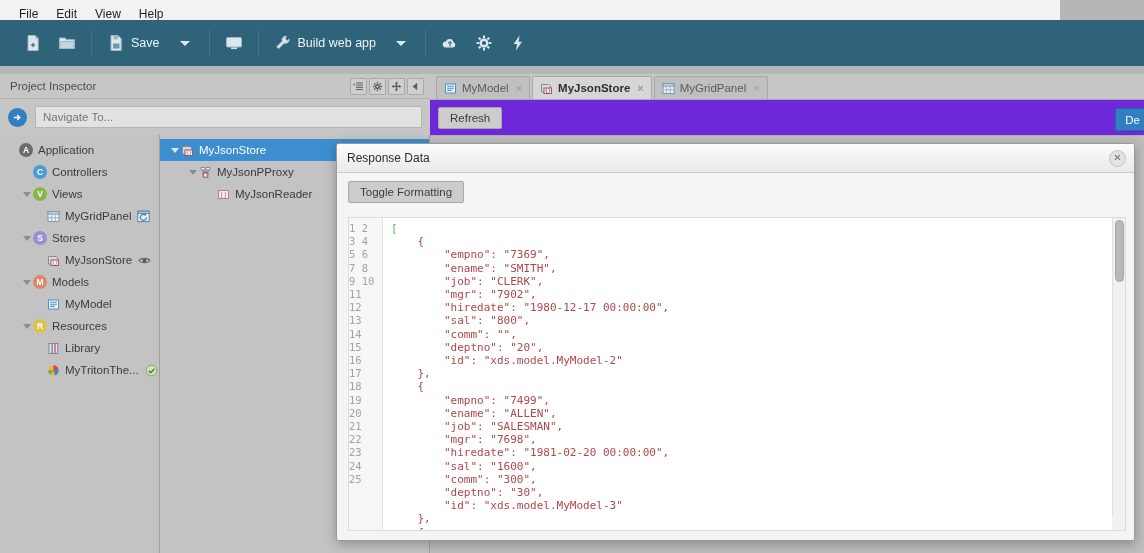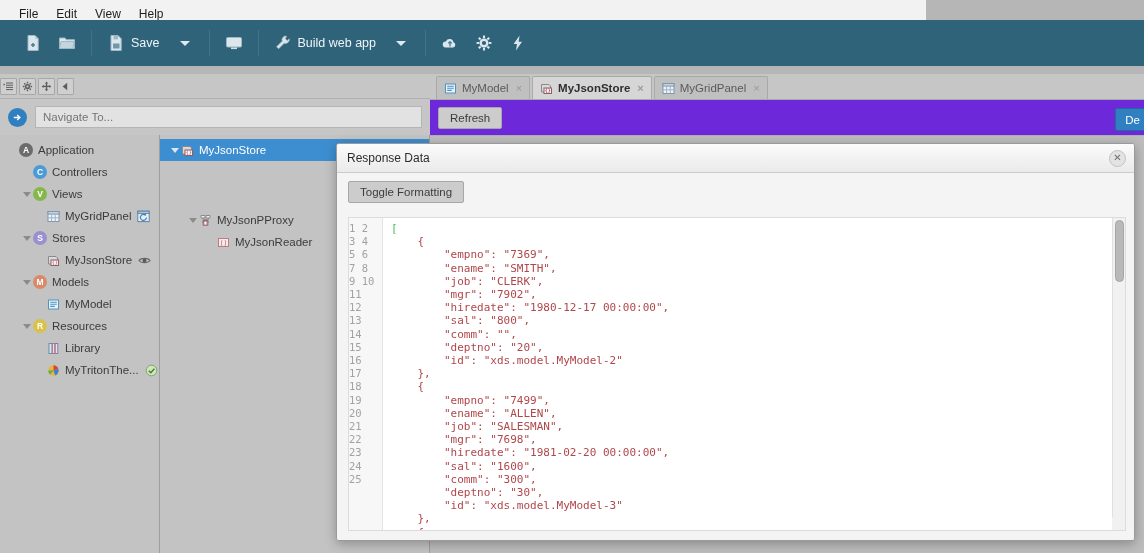--- a/index.html
+++ b/index.html
@@ -6,21 +6,21 @@
   html, body {
     width: 1144px; height: 553px;
     overflow: hidden;
     font-family: "Liberation Sans", sans-serif;
     background: #b6b6b6;
   }
   #app { position: relative; width: 1144px; height: 553px; }
 
   
   .menubar {
-    position: absolute; top: 0; left: 0; width: 926px; height: 28px;
+    position: absolute; top: 0; left: 0; width: 1060px; height: 28px;
     background: #f2f2f2;
     border-bottom: 1px solid #d7d7d7;
     display: flex; align-items: center; padding-left: 10px;
   }
   .menubar .mitem {
     font-size: 12px; color: #1d1d1d; padding: 3px 9px; border-radius: 2px;
     white-space: nowrap;
   }
 
   
@@ -275,20 +275,21 @@
       </svg>
     </div>
     <div class="tbtn">
       <svg class="ico" viewBox="0 0 18 18">
         <path d="M10.6 1.5L4.6 10h3.4l-1 6.5 6-8.7H9.6z" fill="#dbe7ed"></path>
       </svg>
     </div>
   </div>
 
   <div class="pi-header">
+    <div class="pi-title">Project Inspector</div>
     <div class="pi-tools">
       <div class="pi-tool">
         <svg width="11" height="11" viewBox="0 0 11 11">
           <g stroke="#5d5d5d" stroke-width="1">
               <path d="M3 2h7M3 4.2h7M3 6.4h7M3 8.6h7"></path>
             </g>
           <path d="M0.6 2.2l1.6 1.4-1.6 1.4z" fill="#5d5d5d"></path>
         </svg>
       </div>
       <div class="pi-tool">
@@ -438,21 +439,21 @@
           <span class="twist">
             <i></i>
           </span>
           <svg width="13" height="13" viewBox="0 0 13 13" style="margin-right: 5px; flex: 0 0 13px;">
             <path d="M1.5 2.5h7.5l1.5 1.5v6h-9z" fill="#d9d9d9" stroke="#8a8a8a"></path>
             <rect x="4" y="6" width="7.5" height="5.5" fill="#f2f2f2" stroke="#9b5b63"></rect>
             <text x="7.7" y="10.4" font-size="5" fill="#9b5b63" text-anchor="middle" font-family="monospace">{}</text>
           </svg>
           <span>MyJsonStore</span>
         </div>
-        <div class="drow" style="padding-left: 26px; margin-top: 48px;">
+        <div class="drow" style="padding-left: 26px;">
           <span class="twist">
             <i></i>
           </span>
           <svg width="13" height="13" viewBox="0 0 13 13" style="margin-right: 5px; flex: 0 0 13px;">
             <path d="M2 1.5h4v2.5H2zM7 1.5h4v2.5H7zM4 6.5h5v2.5H4z" fill="#eeeeee" stroke="#8a8a8a"></path>
             <path d="M4 4v1.3h5.5V4M6.5 5.3v1.2" stroke="#8a8a8a" fill="none"></path>
             <rect x="4.2" y="7" width="4.6" height="4.2" fill="#f6f6f6" stroke="#9b5b63"></rect>
             <text x="6.5" y="10.4" font-size="4.4" fill="#9b5b63" text-anchor="middle" font-family="monospace">{}</text>
           </svg>
           <span>MyJsonPProxy</span>

